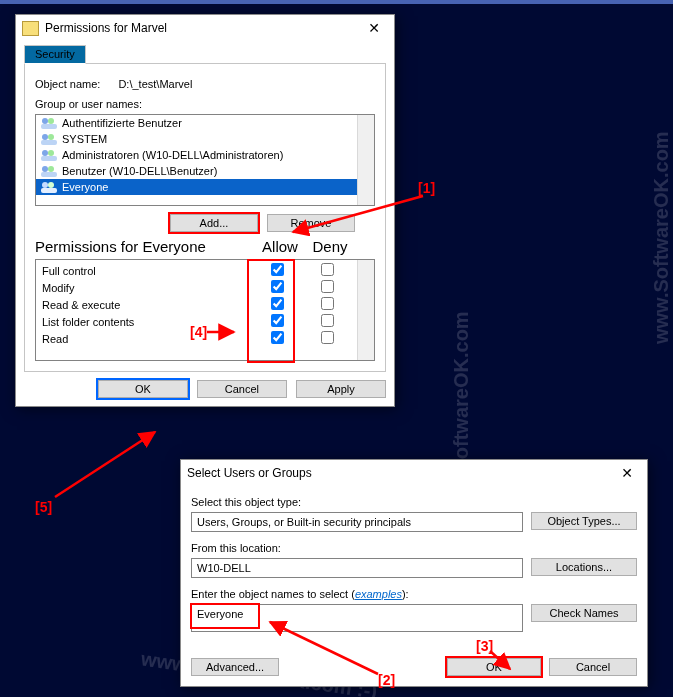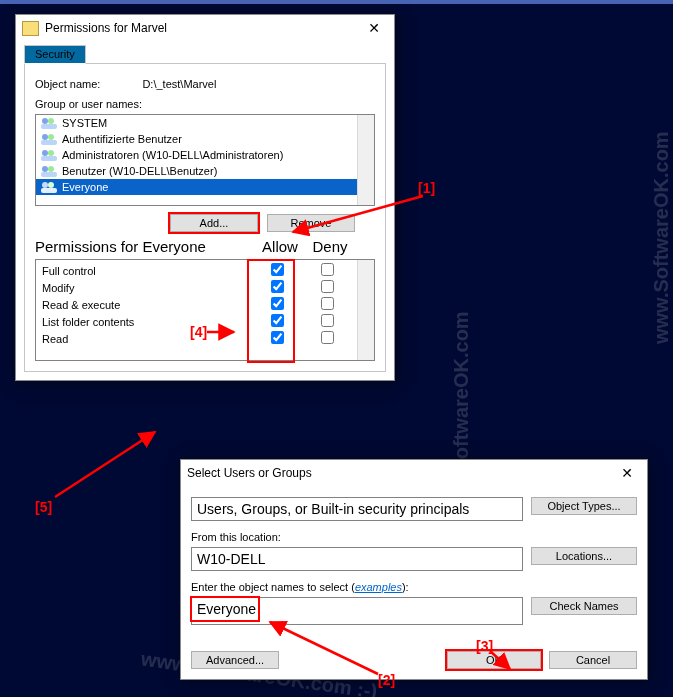--- a/index.html
+++ b/index.html
@@ -54,21 +54,21 @@
   margin-bottom:-1px;
   font-size: 11px;
 }
 .tab-content {
   border: 1px solid #c5c5c5;
   border-top: none;
   padding: 10px 10px 10px 10px;
 }
 
 .row-label { margin: 2px 0 4px 0; font-size:11px; }
-.obj-row { display:flex; align-items:center; margin: 4px 0 8px 0; font-size:11px;gap:24px; }
+.obj-row { display:flex; align-items:center; margin: 4px 0 8px 0; font-size:11px; }
 .obj-row .lab { margin-right: 18px; }
 
 .listbox {
   border: 1px solid #828282;
   background:#fff;
   height: 90px;
   overflow:hidden;
   position: relative;
 }
 .list-inner {
@@ -117,21 +117,21 @@
 .perm-row .pcol { width:50px; text-align:center; }
 .perm-row input[type=checkbox]{ margin:0; width:13px; height:13px; }
 .colbox-red { border:2px solid #ff0000; position:absolute; }
 .bottom-btn-row { text-align:right; margin-top:8px; }
 .bottom-btn-row .btn { margin-left:6px; min-width:72px; }
 
 .field {
   border:1px solid #828282;
   background:#fff;
   padding: 3px 5px;
-  font-size:14px;
+  font-size:11px;
   display:block;
   width: 100%;
   box-sizing:border-box;
 }
 .group-row { display:flex; margin: 3px 0 10px 0; align-items:flex-start; gap:8px; }
 .group-row .left { flex:1; }
 .group-row .btn { min-width:88px; }
 .examples-link { color:#0066cc; text-decoration:underline;font-style:italic; }
 
 .annot-label {
@@ -172,31 +172,31 @@
       <div class="listbox">
         <div class="list-inner">
           <div class="list-item">
             <span class="usr-icon">
                 <svg viewBox="0 0 18 14">
                   <circle cx="5" cy="5" r="3" fill="#7da6e8"></circle>
                   <circle cx="11" cy="5" r="3" fill="#9ee89a"></circle>
                   <rect x="1" y="8" width="16" height="5" rx="2" fill="#bcd4f5"></rect>
                 </svg>
               </span>
-            <span>SYSTEM</span>
+            <span>Authentifizierte Benutzer</span>
           </div>
           <div class="list-item">
             <span class="usr-icon">
                 <svg viewBox="0 0 18 14">
                   <circle cx="5" cy="5" r="3" fill="#7da6e8"></circle>
                   <circle cx="11" cy="5" r="3" fill="#9ee89a"></circle>
                   <rect x="1" y="8" width="16" height="5" rx="2" fill="#bcd4f5"></rect>
                 </svg>
               </span>
-            <span>Authentifizierte Benutzer</span>
+            <span>SYSTEM</span>
           </div>
           <div class="list-item">
             <span class="usr-icon">
                 <svg viewBox="0 0 18 14">
                   <circle cx="5" cy="5" r="3" fill="#7da6e8"></circle>
                   <circle cx="11" cy="5" r="3" fill="#9ee89a"></circle>
                   <rect x="1" y="8" width="16" height="5" rx="2" fill="#bcd4f5"></rect>
                 </svg>
               </span>
             <span>Administratoren (W10-DELL\Administratoren)</span>
@@ -263,29 +263,35 @@
               <span class="pcol"><input type="checkbox" checked="" style=""></span>
               <span class="pcol"><input type="checkbox" style=""></span>
             </div>
           </div>
           <div class="list-scroll"></div>
 
           <div class="colbox-red" style="left:211px; top:-1px; width:44px; height:100px;"></div>
         </div>
       </div>
     </div>
+    <div class="bottom-btn-row">
+      <span class="btn highlight-blue">OK</span>
+      <span class="btn">Cancel</span>
+      <span class="btn">Apply</span>
+    </div>
   </div>
 </div>
 
 <div class="window" style="left:180px; top:455px; width:466px;">
   <div class="titlebar">
     <span class="title-text">Select Users or Groups</span>
     <div class="close-btn">✕</div>
   </div>
   <div class="win-body" style="padding:8px 10px 10px 10px;">
+    <div class="row-label">Select this object type:</div>
     <div class="group-row">
       <div class="left">
           <div class="field">Users, Groups, or Built-in security principals</div>
         </div>
       <span class="btn">Object Types...</span>
     </div>
     <div class="row-label">From this location:</div>
     <div class="group-row">
       <div class="left">
           <div class="field">W10-DELL</div>

